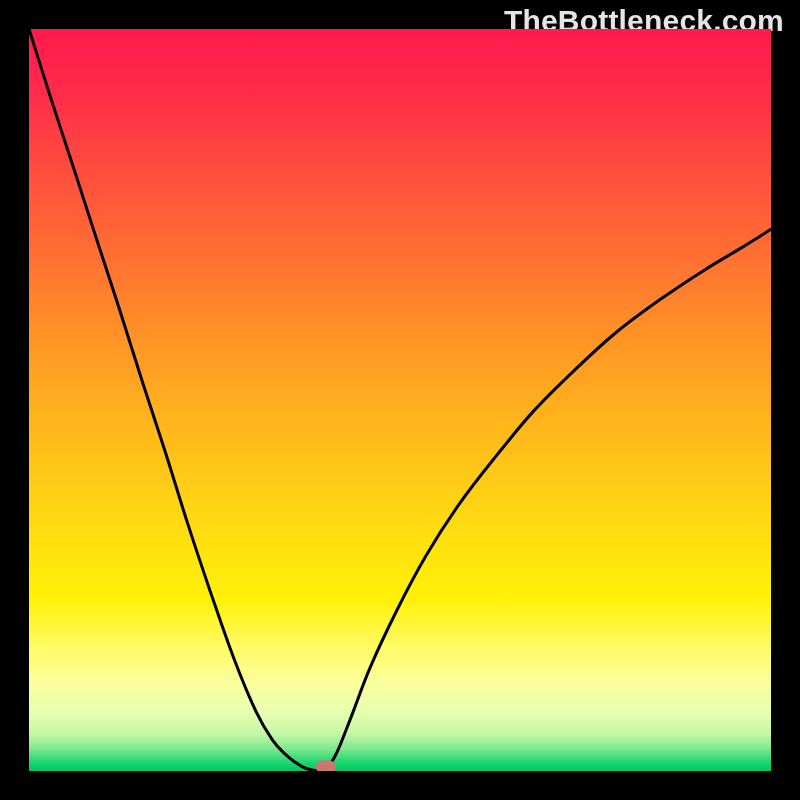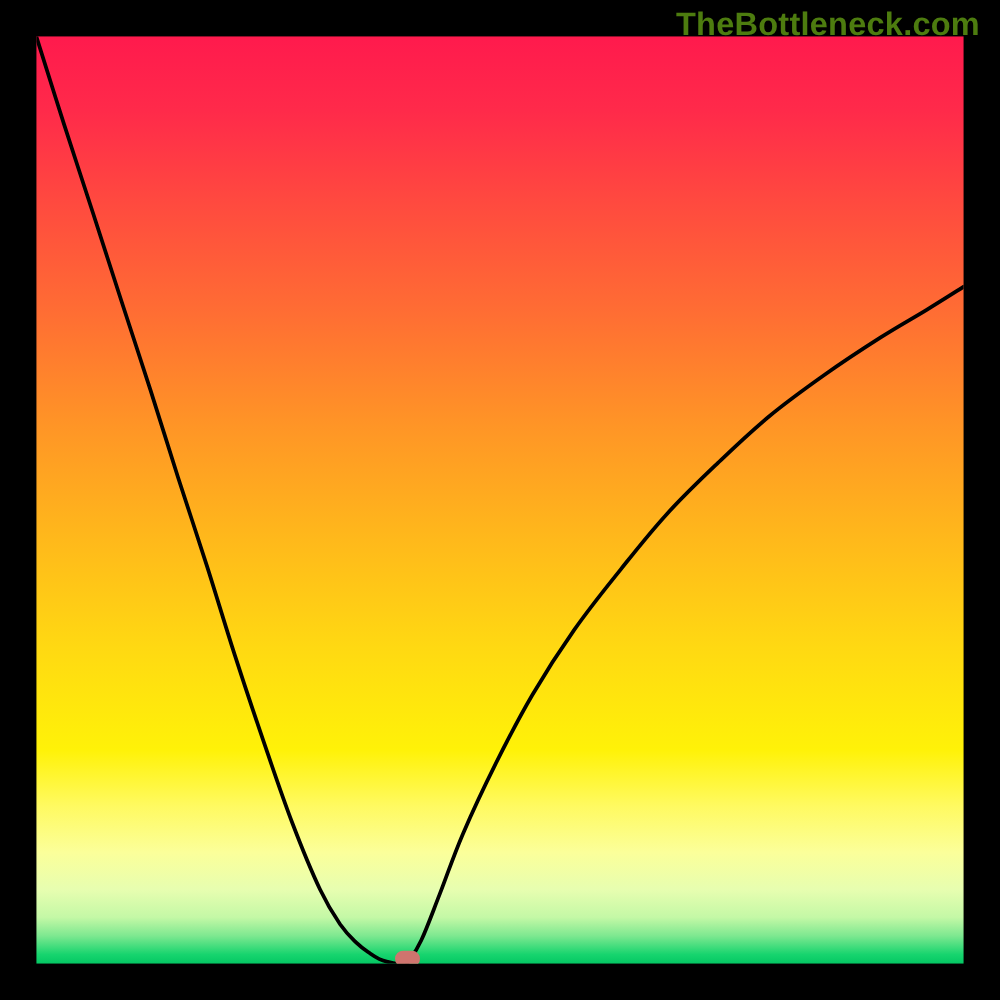--- a/index.html
+++ b/index.html
@@ -14,22 +14,22 @@
   .frame {
     position: relative;
     width: 800px;
     height: 800px;
     background: #000;
   }
   .watermark {
     position: absolute;
     top: 4px;
     right: 16px;
-    color: #4d7c0f;
-    font-size: 26px;
+    color: #e5e5e5;
+    font-size: 30px;
     font-weight: 600;
     letter-spacing: 0.2px;
     user-select: none;
   }
   .plot {
     position: absolute;
     left: 29px;
     top: 29px;
     width: 742px;
     height: 742px;

